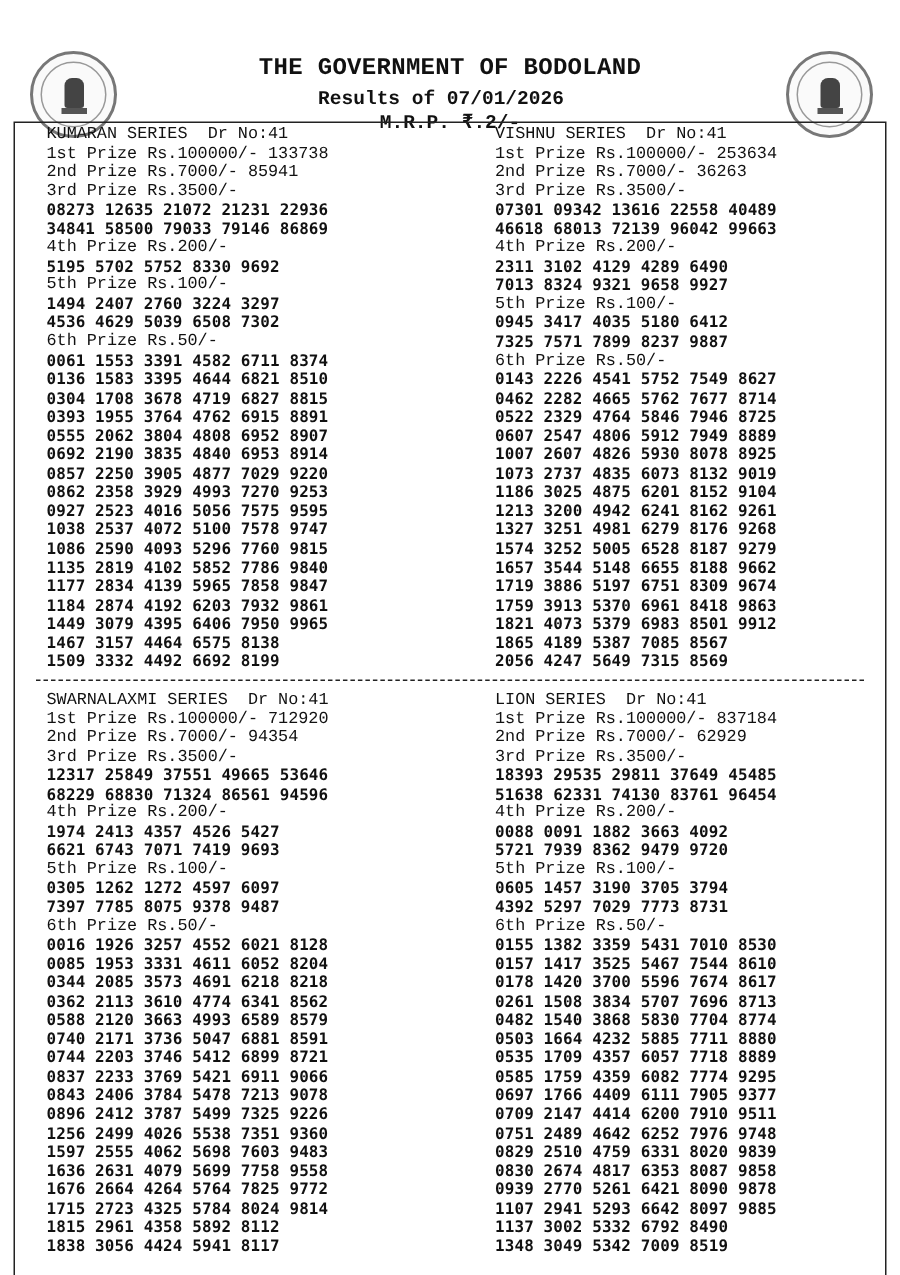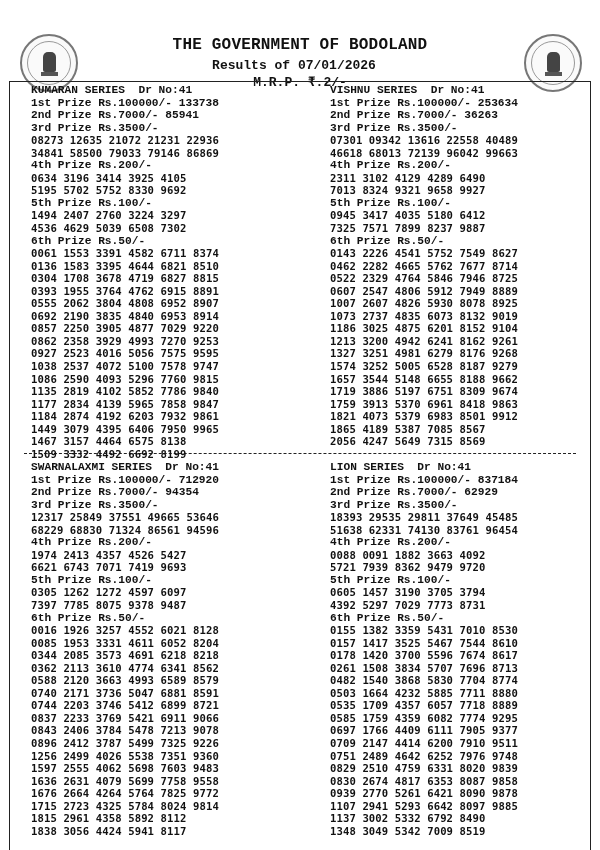--- a/index.html
+++ b/index.html
@@ -13,21 +13,21 @@
     font-family: "Liberation Mono", "DejaVu Sans Mono", monospace; font-weight: bold; font-size: 13px; }
   .emblem { position: absolute; top: 12px; width: 58px; height: 58px; border-radius: 50%;
     border: 2px solid #777; box-sizing: border-box; background: #fafafa; }
   .emblem .inner { position: absolute; inset: 5px; border-radius: 50%; border: 1px solid #999; }
   .emblem .lion { position: absolute; left: 21px; top: 16px; width: 13px; height: 20px; background: #444; border-radius: 5px 5px 2px 2px; }
   .emblem .base { position: absolute; left: 19px; top: 36px; width: 17px; height: 4px; background: #555; }
   .emblem-left { left: 20px; }
   .emblem-right { left: 524px; }
   .frame { position: absolute; top: 81px; left: 9px; width: 582px; height: 780px; border: 1.5px solid #222; box-sizing: border-box; }
   .section { position: absolute; font-family: "Liberation Mono", "DejaVu Sans Mono", monospace; font-size: 11.2px; line-height: 12.55px; }
-  .bold { font-weight: bold; }
+  .bold { font-weight: normal; }
   .nums { font-family: "DejaVu Sans Mono", "Liberation Mono", monospace; font-weight: bold; font-size: 10.6px; letter-spacing: 0.1px; white-space: pre; }
   .line { white-space: pre; height: 12.55px; }
   .divider { position: absolute; top: 453px; left: 24px; width: 552px; border-top: 1.5px dashed #222; }
   .sec-kumaran { left: 31px; top: 84px; }
   .sec-vishnu { left: 330px; top: 84px; }
   .sec-swarna { left: 31px; top: 461px; }
   .sec-lion { left: 330px; top: 461px; }
 </style>
 </head>
 <body>
@@ -53,21 +53,20 @@
 
 <div id="sections">
     <div class="section sec-kumaran">
       <div class="line bold">KUMARAN SERIES  Dr No:41</div>
       <div class="line bold">1st Prize Rs.100000/- 133738</div>
       <div class="line bold">2nd Prize Rs.7000/- 85941</div>
       <div class="line bold">3rd Prize Rs.3500/-</div>
       <div class="line nums">08273 12635 21072 21231 22936</div>
       <div class="line nums">34841 58500 79033 79146 86869</div>
       <div class="line bold">4th Prize Rs.200/-</div>
-      <div class="line nums">0634 3196 3414 3925 4105</div>
       <div class="line nums">5195 5702 5752 8330 9692</div>
       <div class="line bold">5th Prize Rs.100/-</div>
       <div class="line nums">1494 2407 2760 3224 3297</div>
       <div class="line nums">4536 4629 5039 6508 7302</div>
       <div class="line bold">6th Prize Rs.50/-</div>
       <div class="line nums">0061 1553 3391 4582 6711 8374</div>
       <div class="line nums">0136 1583 3395 4644 6821 8510</div>
       <div class="line nums">0304 1708 3678 4719 6827 8815</div>
       <div class="line nums">0393 1955 3764 4762 6915 8891</div>
       <div class="line nums">0555 2062 3804 4808 6952 8907</div>

